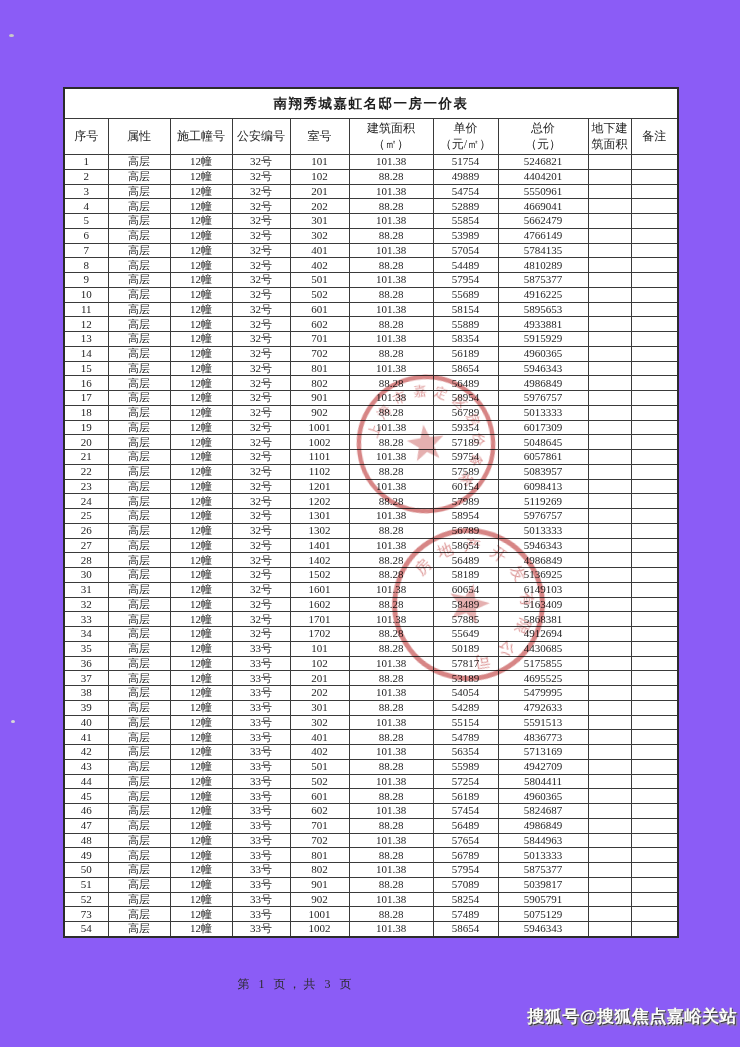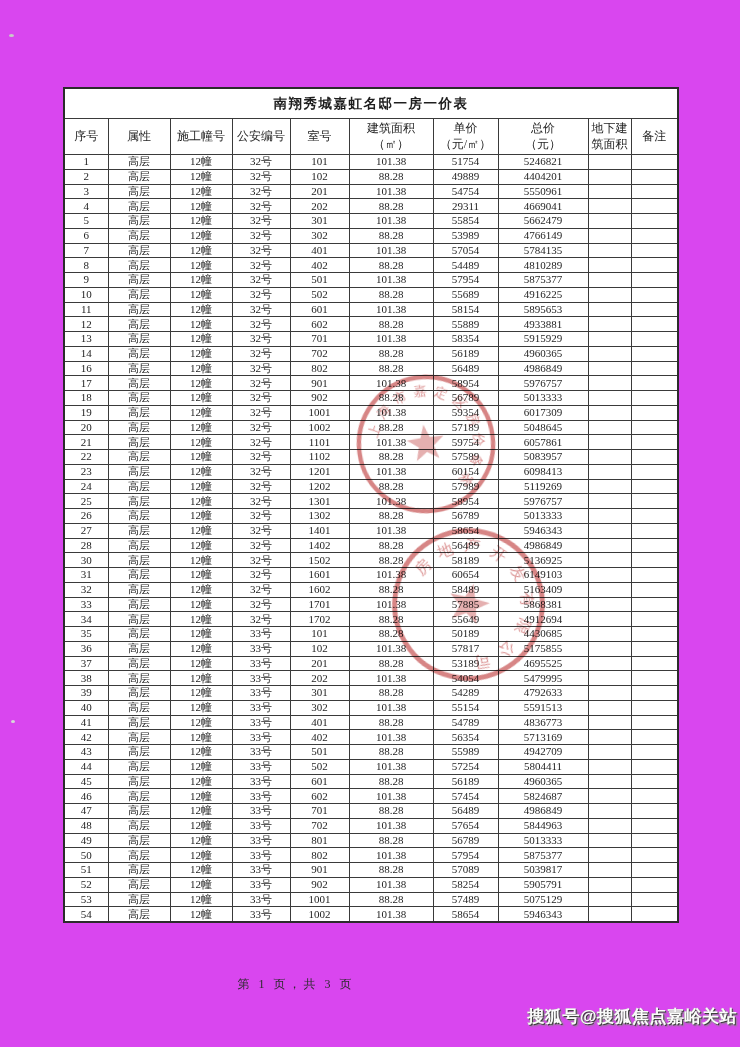--- a/index.html
+++ b/index.html
@@ -1,17 +1,17 @@
 <!DOCTYPE html>
 <html><head>
 <meta charset="utf-8">
 <style>
   html,body{margin:0;padding:0;background:#ffffff;}
   .page{
-    position:relative;width:740px;height:1047px;background:#d946ef;
+    position:relative;width:740px;height:1047px;background:#8b5cf6;
     font-family:"Liberation Serif","DejaVu Serif",serif;overflow:hidden;color:#1e1e1e;
   }
   table.price{
     position:absolute;left:63px;top:87px;width:614px;
     border-collapse:collapse;table-layout:fixed;
     border:2px solid #2c2c2c;background:#ffffff;
   }
   table.price td,table.price th{
     border:1px solid #3a3a3a;text-align:center;vertical-align:middle;
     padding:0;overflow:hidden;
@@ -116,21 +116,21 @@
           <td></td>
           <td></td>
         </tr>
         <tr>
           <td>4</td>
           <td>高层</td>
           <td>12幢</td>
           <td>32号</td>
           <td>202</td>
           <td>88.28</td>
-          <td>29311</td>
+          <td>52889</td>
           <td>4669041</td>
           <td></td>
           <td></td>
         </tr>
         <tr>
           <td>5</td>
           <td>高层</td>
           <td>12幢</td>
           <td>32号</td>
           <td>301</td>
@@ -242,20 +242,32 @@
           <td>12幢</td>
           <td>32号</td>
           <td>702</td>
           <td>88.28</td>
           <td>56189</td>
           <td>4960365</td>
           <td></td>
           <td></td>
         </tr>
         <tr>
+          <td>15</td>
+          <td>高层</td>
+          <td>12幢</td>
+          <td>32号</td>
+          <td>801</td>
+          <td>101.38</td>
+          <td>58654</td>
+          <td>5946343</td>
+          <td></td>
+          <td></td>
+        </tr>
+        <tr>
           <td>16</td>
           <td>高层</td>
           <td>12幢</td>
           <td>32号</td>
           <td>802</td>
           <td>88.28</td>
           <td>56489</td>
           <td>4986849</td>
           <td></td>
           <td></td>
@@ -674,21 +686,21 @@
           <td>12幢</td>
           <td>33号</td>
           <td>902</td>
           <td>101.38</td>
           <td>58254</td>
           <td>5905791</td>
           <td></td>
           <td></td>
         </tr>
         <tr>
-          <td>53</td>
+          <td>73</td>
           <td>高层</td>
           <td>12幢</td>
           <td>33号</td>
           <td>1001</td>
           <td>88.28</td>
           <td>57489</td>
           <td>5075129</td>
           <td></td>
           <td></td>
         </tr>

